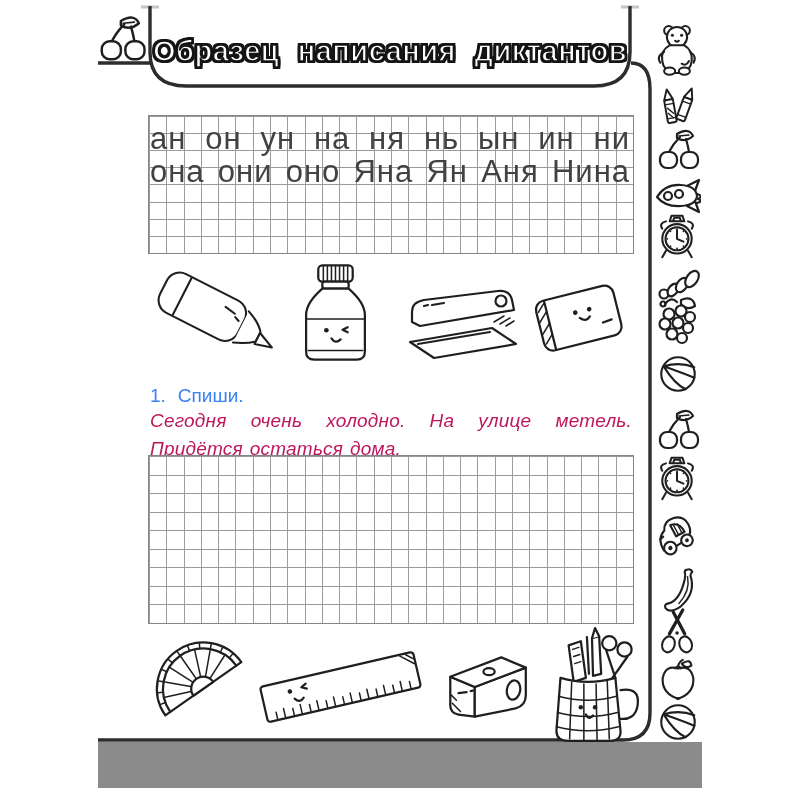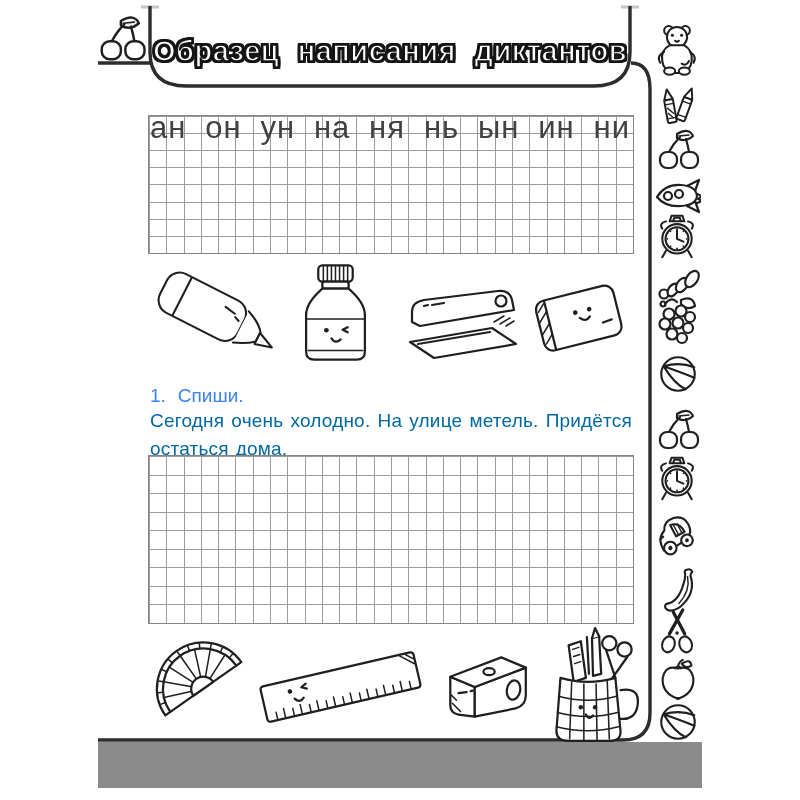--- a/index.html
+++ b/index.html
@@ -23,22 +23,22 @@
     background-image:repeating-linear-gradient(to right,#9b9b9b 0 1px,transparent 1px 17.285px),
                      repeating-linear-gradient(to bottom,#9b9b9b 0 1px,transparent 1px 17.12px);}
   #grid-copy{left:148px;top:455px;width:484px;height:167px;
     background-image:repeating-linear-gradient(to right,#9b9b9b 0 1px,transparent 1px 17.285px),
                      repeating-linear-gradient(to bottom,#9b9b9b 0 1px,transparent 1px 18.55px);}
   .gridline{left:150px;width:480px;font-size:31px;line-height:36px;color:#424242;
     text-align:justify;text-align-last:justify;letter-spacing:1px;}
   
   #task-line{left:150px;top:385px;font-size:19px;color:#3b82f6;}
   #task-line .num{margin-right:12px;}
-  #task-text{left:150px;top:407px;width:482px;font-size:19px;line-height:28px;color:#0369a1;
-    text-align:justify;letter-spacing:0.2px;word-spacing:1.5px;}
+  #task-text{left:150px;top:407px;width:482px;font-size:19px;line-height:28px;color:#be185d;
+    text-align:justify;letter-spacing:0.2px;word-spacing:1.5px;font-style:italic;}
   #footer-bar{left:98px;top:742px;width:604px;height:46px;}
 </style>
 </head>
 <body>
 
 <div id="stage">
 
   <svg width="0" height="0" style="position:absolute">
     <defs>
       <g id="sym-cherries">
@@ -84,21 +84,22 @@
 
   <div class="abs" style="left:96px;top:12px;width:52px;height:54px">
     <svg viewBox="0 0 46 48" width="100%" height="100%">
         <use href="#sym-cherries"></use>
       </svg>
   </div>
 
   <div id="page-title" class="abs">Образец написания диктантов</div>
 
   <div id="grid-sample" class="abs grid"></div>
-  <div class="abs gridline" style="top:110px">ан он ун на ня нь ын ин ни</div>
+  <div class="abs gridline" style="top:121px">ан он ун на ня нь ын ин ни</div>
+  <div class="abs gridline" style="top:154px">она они оно Яна Ян Аня Нина</div>
 
   <div class="abs" style="left:146px;top:268px;width:148px;height:104px">
     <svg viewBox="0 0 150 110" width="100%" height="100%">
       <g transform="rotate(27 75 55)">
         <rect class="fw" x="6" y="28" width="92" height="46" rx="15"></rect>
         <line class="ln" x1="28" y1="29" x2="28" y2="73"></line>
         <path class="ln" d="M74,40 l12,2 M88,45 l5,2"></path>
         <path class="fw" d="M98,33 Q113,39 119,47 L119,58 Q111,65 98,70"></path>
         <path class="fw" d="M119,48 L137,56 L119,61 Z"></path>
       </g>

